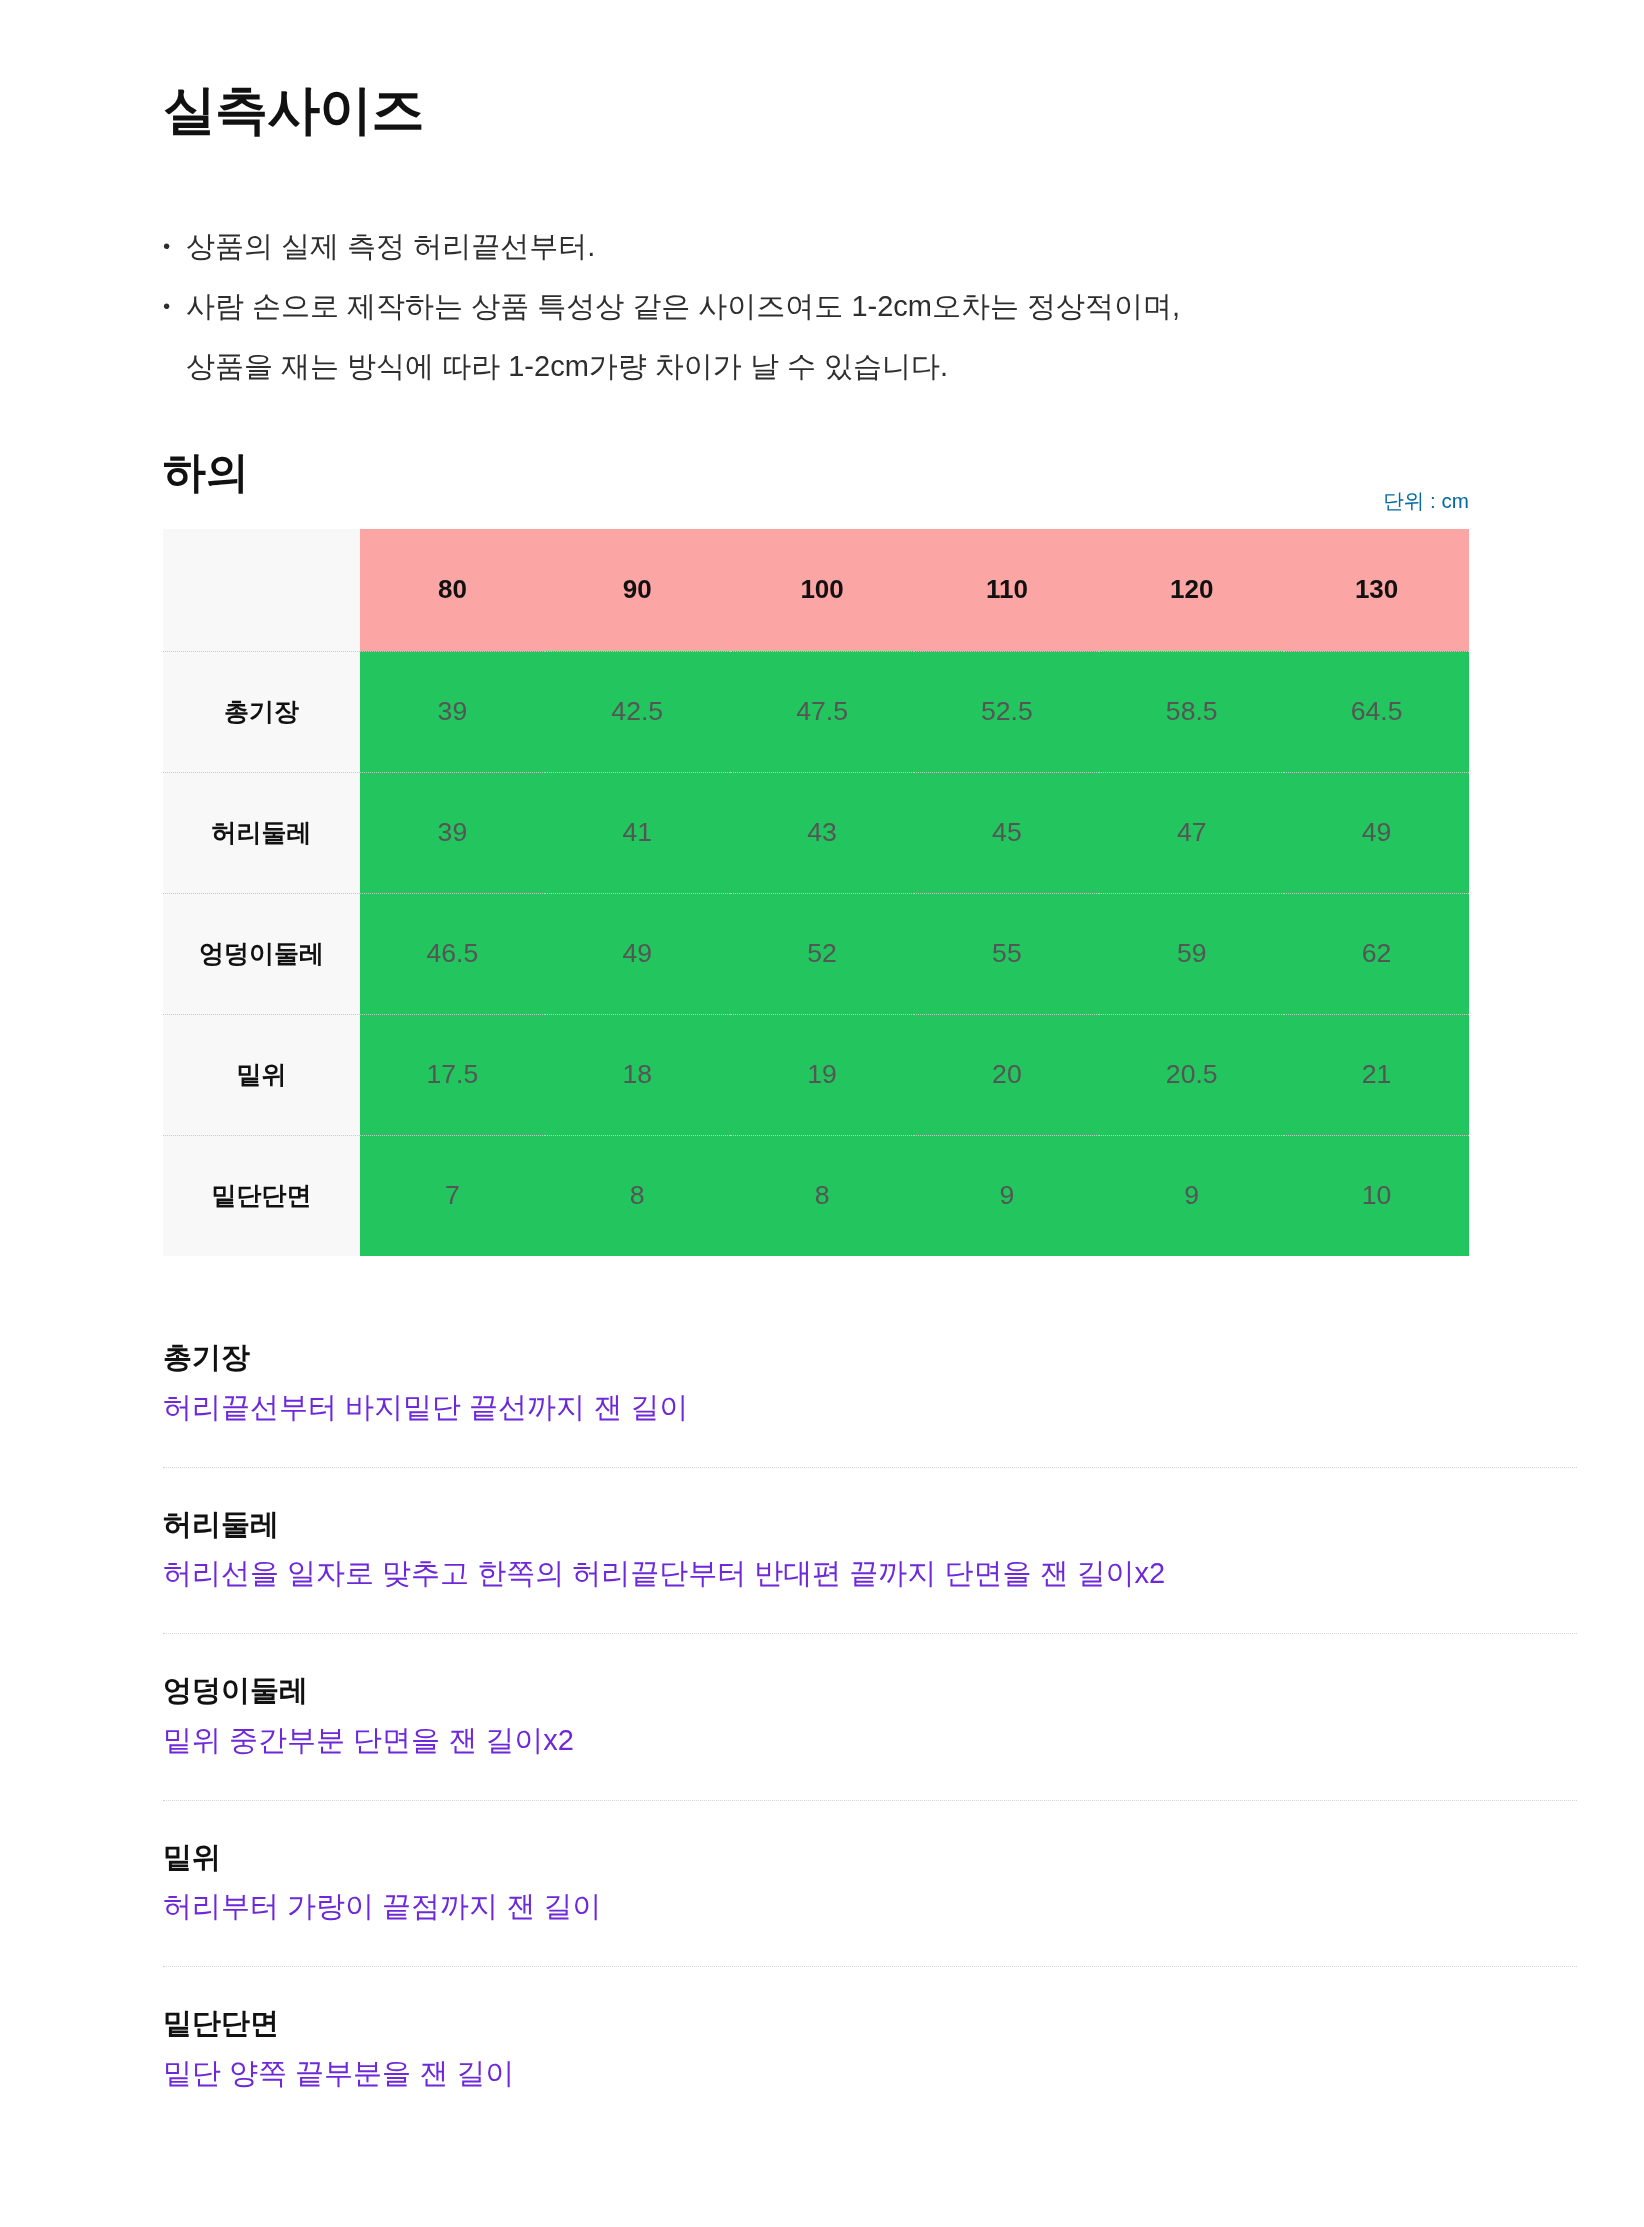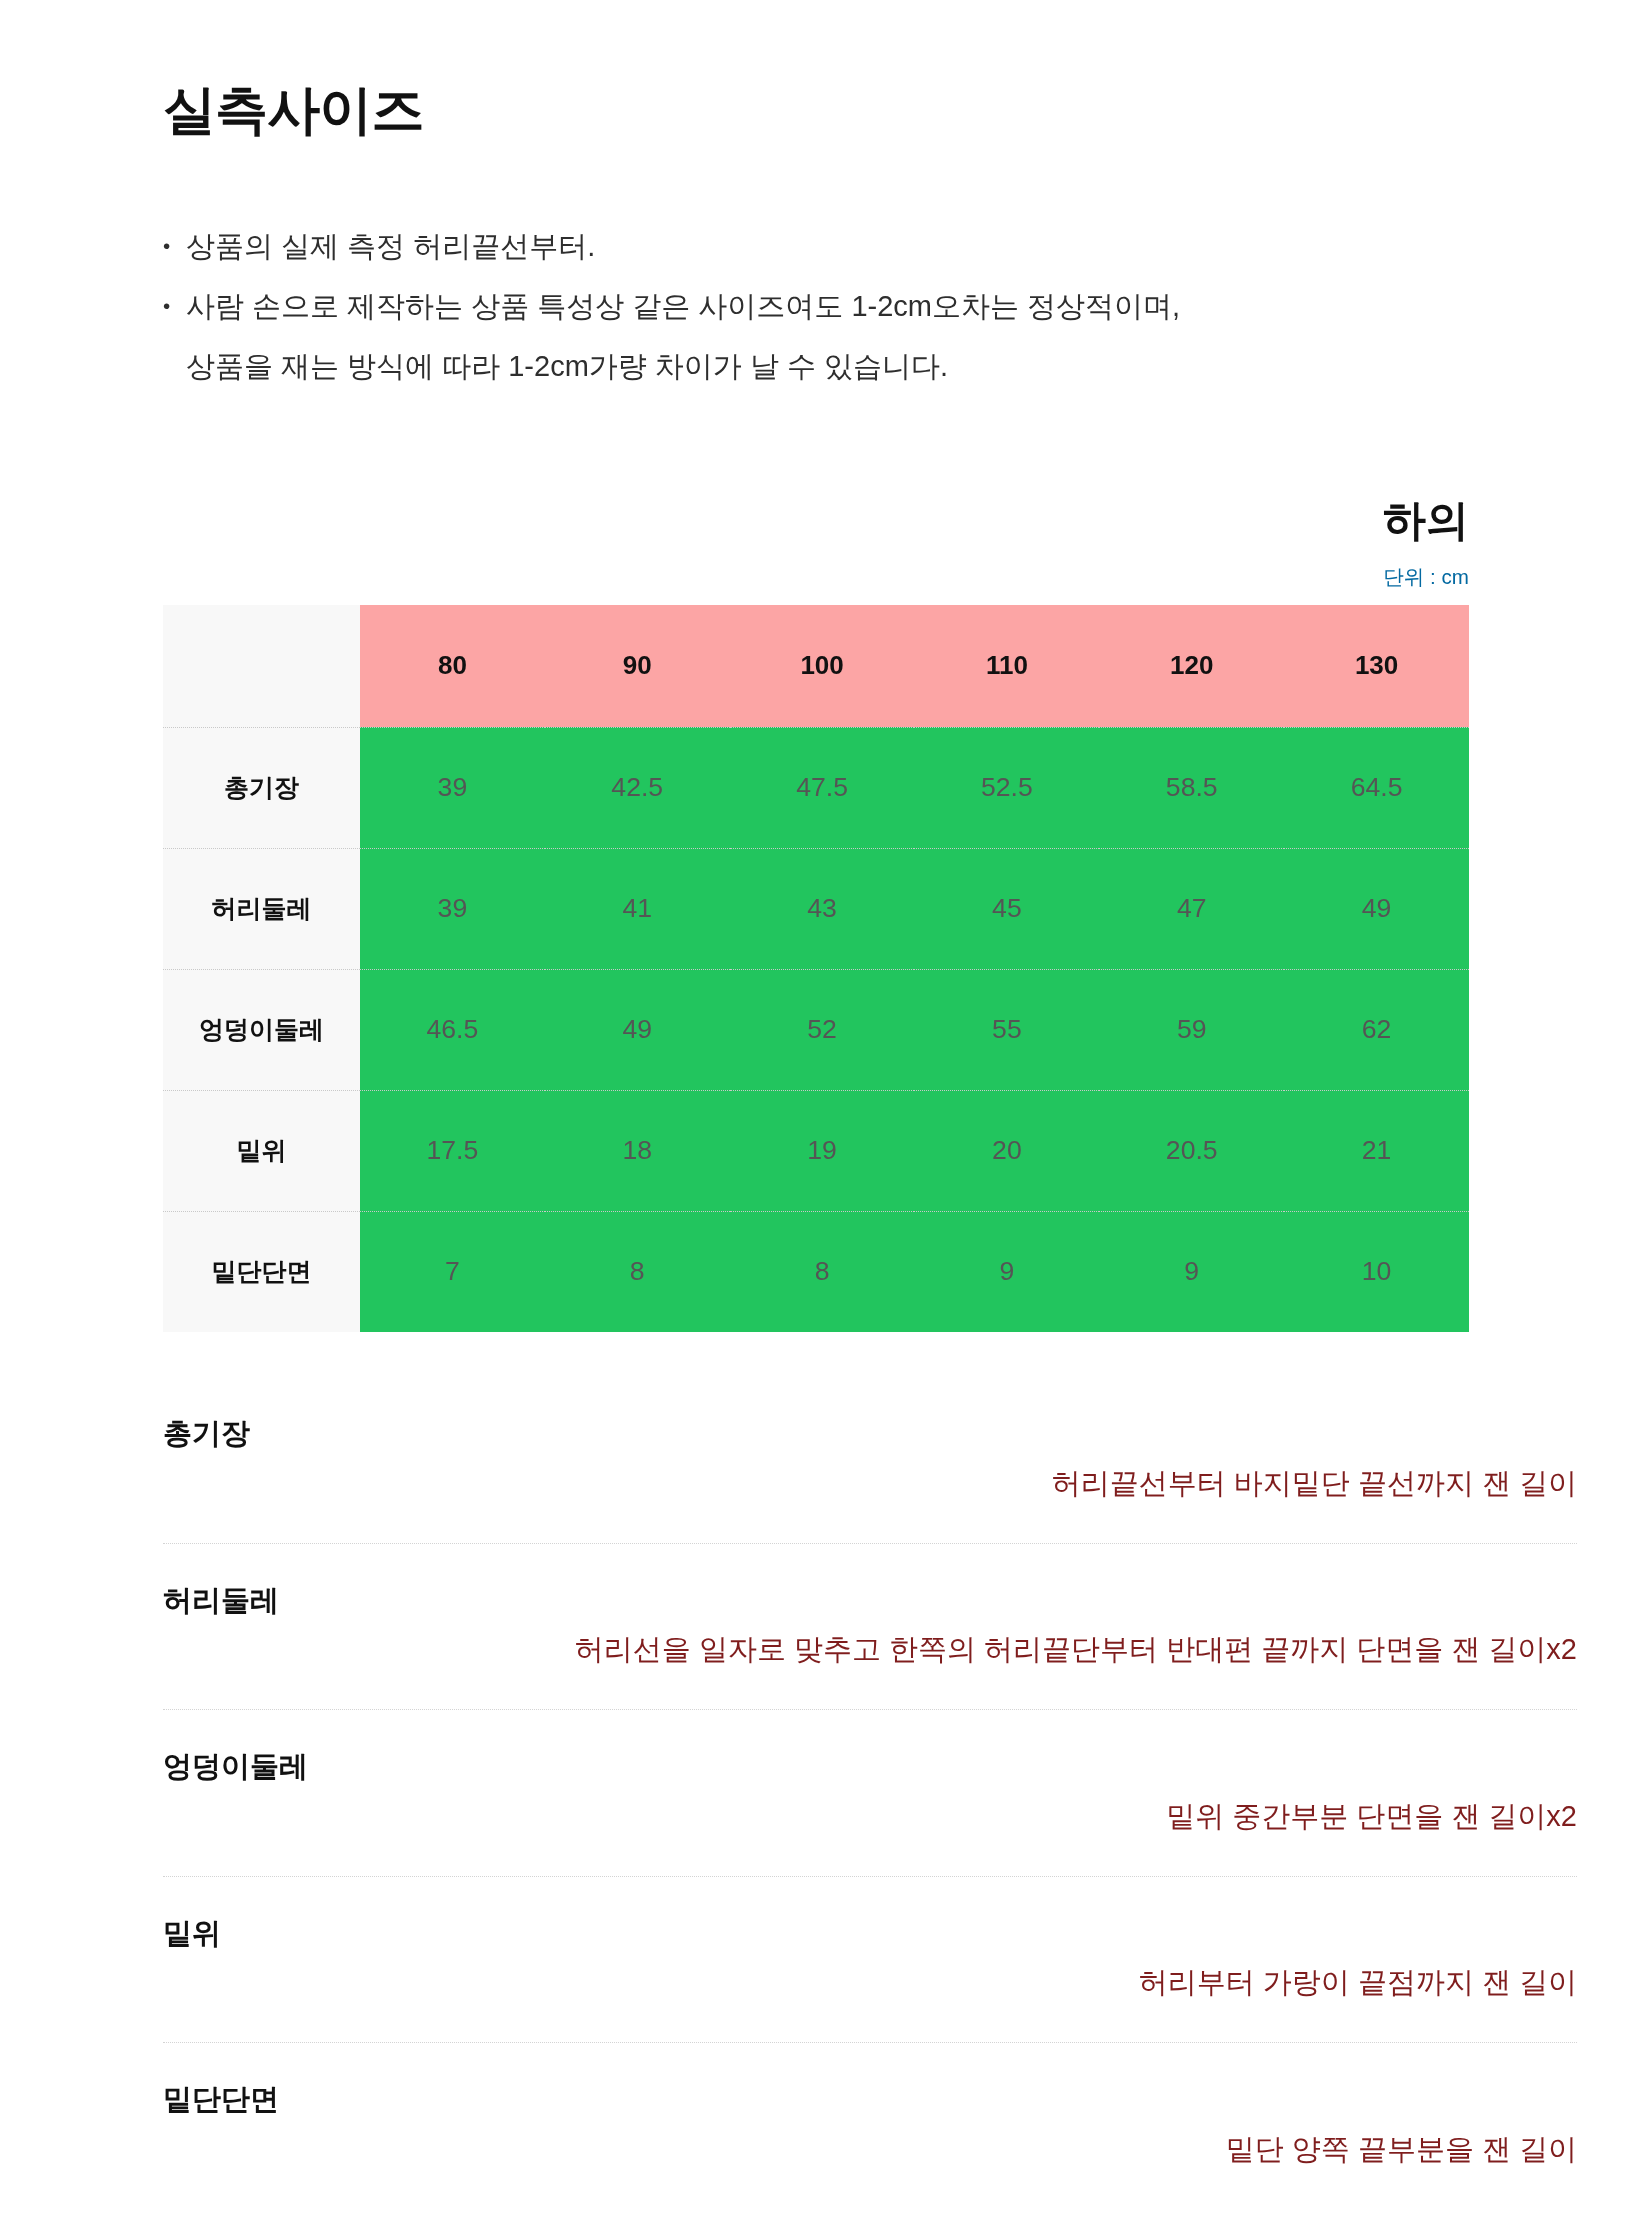--- a/index.html
+++ b/index.html
@@ -35,25 +35,24 @@
   .note .dot {
     position: absolute;
     left: 0;
     top: 0;
     font-size: 20.6px;
     color: #2e2e2e;
   }
 
   
   .section-head {
-    margin-top: 100px;
+    margin-top: 52px;
     display: flex;
     justify-content: space-between;
     align-items: flex-end;
-    flex-direction: column;
   }
   .section-title {
     margin: 0;
     font-size: 43px;
     line-height: 48px;
     font-weight: 700;
     color: #111111;
   }
   .unit-label {
     font-size: 20.6px;
@@ -105,22 +104,21 @@
     font-size: 29px;
     line-height: 41px;
     font-weight: 700;
     color: #111111;
   }
   .def-block p {
     margin: 8.6px 0 0 0;
     font-size: 29px;
     line-height: 41px;
     font-weight: 400;
-    color: #7f1d1d;
-    text-align: right;
+    color: #6d28d9;
   }
   .def-divider {
     height: 0;
     border: none;
     border-top: 1.7px dotted #d4d4d4;
     margin: 39px 0 36px 0;
   }
 </style>
 </head>
 <body>

